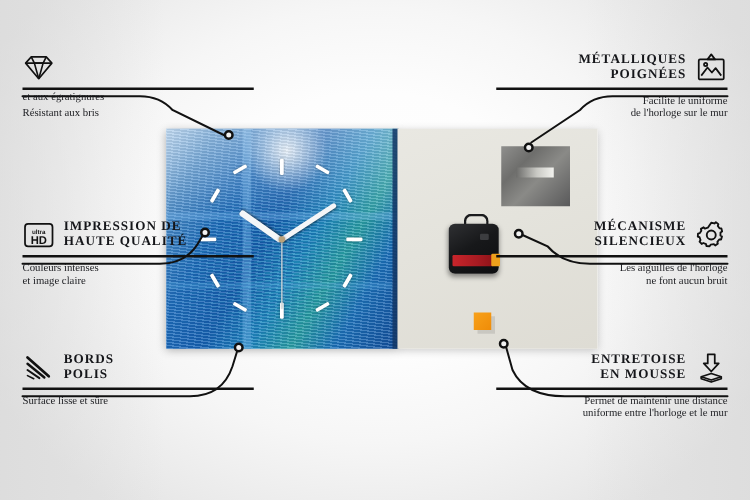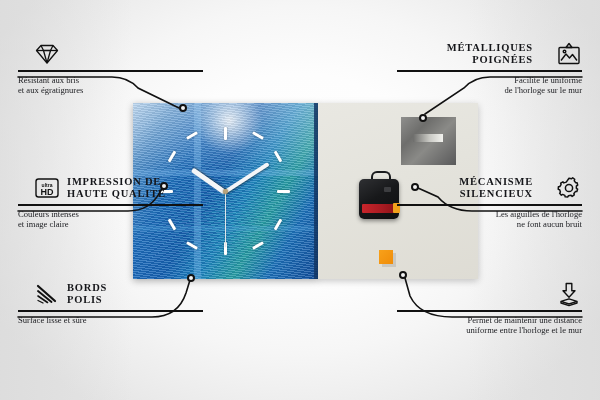--- a/index.html
+++ b/index.html
@@ -62,21 +62,21 @@
 
   
   .callout{position:absolute;width:185px;}
   .co-head{display:flex;align-items:center;gap:7px;}
   .co-head.right{justify-content:flex-end;}
   .co-title{font-weight:bold;font-size:10.5px;letter-spacing:.8px;color:#15161a;
     line-height:12.5px;text-transform:uppercase;}
   .co-rule{height:1.6px;background:#111;margin-top:3px;}
   .co-sub{font-size:8.6px;line-height:10.6px;color:#1b1c20;margin-top:3px;}
   .ta-r{text-align:right;}
-  .ico{width:26px;height:26px;flex:0 0 26px;display:block;margin-left:16px;}
+  .ico{width:26px;height:26px;flex:0 0 26px;display:block;}
 
   .links{position:absolute;inset:0;pointer-events:none;}
   .dot{position:absolute;width:8px;height:8px;border-radius:50%;
     background:#f2f2f2;border:2px solid #111;box-sizing:border-box;}
 </style>
 </head>
 <body>
 
 <div class="stage">
   <div class="vignette"></div>
@@ -151,22 +151,22 @@
             <path d="M2.5 9.5 L7 4.5 H19 L23.5 9.5 L13 22 Z"></path>
             <path d="M2.5 9.5 H23.5"></path>
               <path d="M7 4.5 L9.5 9.5 L13 22"></path>
             <path d="M19 4.5 L16.5 9.5 L13 22"></path>
               <path d="M9.5 9.5 H16.5"></path>
           </g>
         </svg>
       </span>
     </div>
     <div class="co-rule"></div>
+    <div class="co-sub" style="margin-top:0;">et aux égratignures</div>
     <div class="co-sub">Résistant aux bris</div>
-    <div class="co-sub" style="margin-top:0;">et aux égratignures</div>
   </div>
 
   <div class="callout" style="left:18px;top:175px;">
     <div class="co-head">
       <span class="ico">
         <svg viewBox="0 0 26 26" width="26" height="26">
           <rect x="2" y="4" width="22" height="18" rx="2.5" fill="none" stroke="#111" stroke-width="1.4"></rect>
           <text x="13" y="12" font-family="Liberation Sans, sans-serif" font-size="5" font-weight="bold" text-anchor="middle" fill="#111">ultra</text>
           <text x="13" y="20" font-family="Liberation Sans, sans-serif" font-size="9" font-weight="bold" text-anchor="middle" fill="#111">HD</text>
         </svg>
@@ -239,20 +239,24 @@
         </svg>
       </span>
     </div>
     <div class="co-rule"></div>
     <div class="co-sub">Les aiguilles de l'horloge</div>
     <div class="co-sub" style="margin-top:0;">ne font aucun bruit</div>
   </div>
 
   <div class="callout ta-r" style="left:397px;top:281px;">
     <div class="co-head right">
+      <span>
+        <div class="co-title">ENTRETOISE</div>
+        <div class="co-title">EN MOUSSE</div>
+      </span>
       <span class="ico">
         <svg viewBox="0 0 26 26" width="26" height="26">
           <g fill="none" stroke="#111" stroke-width="1.4" stroke-linejoin="round">
             <path d="M10.2 2.5 h5.6 v7.2 h3.2 L13 16.2 L7 9.7 h3.2 Z"></path>
             <path d="M13 17.8 l8 2.6 -8 2.6 -8 -2.6 Z"></path>
             <path d="M5 20.4 v1.6 l8 2.6 8 -2.6 v-1.6"></path>
           </g>
         </svg>
       </span>
     </div>

